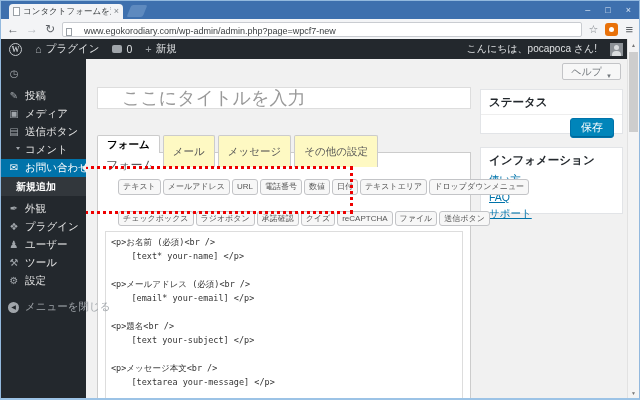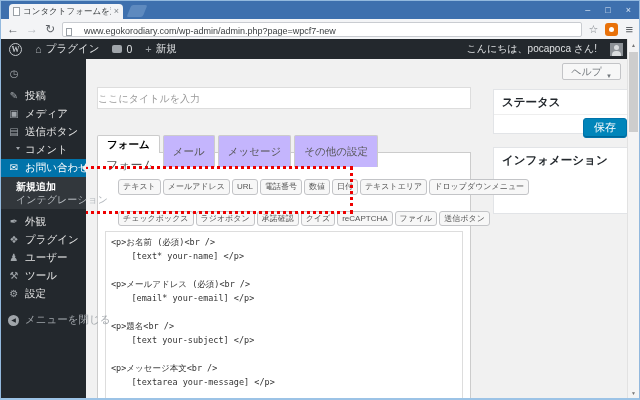--- a/index.html
+++ b/index.html
@@ -73,47 +73,47 @@
   .collapse .circ { width:11px; height:11px; border-radius:50%; background:#a0a5aa; color:#23282d;
                     font-size:6px; display:flex; align-items:center; justify-content:center; flex:0 0 auto; }
 
   
   .h1 { position:absolute; left:96px; top:22px; font-size:17px; font-weight:400; color:#23282d; }
   .help-btn { position:absolute; right:18px; top:24px; height:17px; padding:0 8px;
               background:#f7f7f7; border:1px solid #c3c4c7; border-radius:2px;
               display:flex; align-items:flex-end; gap:4px; font-size:10px; color:#72777c; }
   .help-caret { font-size:6px; color:#72777c; }
   .title-input { position:absolute; left:96px; top:48px; width:374px; height:22px;
-                 border:1px solid #ddd; background:#fff; padding:0 0; font-size:10px;
+                 border:1px solid #ddd; background:#fff; padding:0 24px; font-size:18px;
                  color:#333; font-family:inherit; }
   .title-input::placeholder { color:#999; opacity:1; }
 
   .tabs { position:absolute; left:96px; top:96px; display:flex; gap:3px; z-index:3; }
   .tabbtn { height:32px; padding:0 9px; display:flex; align-items:center; font-size:10.5px;
-            color:#555; background:#c4b5fd; border:1px solid #ccc; border-bottom:none;
+            color:#555; background:#fef9c3; border:1px solid #ccc; border-bottom:none;
             border-radius:2px 2px 0 0; white-space:nowrap; }
   .tabbtn.active { background:#fff; color:#000; font-weight:bold; height:18px; margin-bottom:-1px; }
 
   .panel { position:absolute; left:96px; top:113px; width:374px; bottom:-5px;
            background:#fff; border:1px solid #ccc; z-index:2; }
   .sec-h { margin:4px 0 0 8px; font-size:12px; color:#555; font-weight:400; }
   .tag-row { margin:5px 0 0 8px; display:flex; flex-wrap:nowrap;padding-left:12px; }
   .tag-row.r2 { margin-top:16px; }
   .tagbtn { font-size:8px; color:#555; background:#f7f7f7; border:1px solid #c3c4c7;
             border-radius:3px; padding:2px 4px; margin-right:2px; white-space:nowrap; line-height:1.2; }
   .code { display:block; margin:5px 7px 0 7px; width:calc(100% - 14px); height:190px;
           border:1px solid #ddd; background:#fff; resize:none; overflow:hidden;
           font-family:"DejaVu Sans Mono","Liberation Mono",monospace; font-size:8.5px;
           line-height:1.65; color:#333; padding:3px 5px; }
 
   .annotation { position:absolute; left:5px; top:127px; width:347px; height:48px;
                 border:3px dotted #ee0000; z-index:4; pointer-events:none; }
 
   
-  .postbox { position:absolute; background:#fff; border:1px solid #e2e4e7; width:143px; left:492px; }
+  .postbox { position:absolute; background:#fff; border:1px solid #e2e4e7; width:143px; left:479px; }
   .postbox .pb-title { padding:5px 8px 4px 8px; font-size:11.5px; font-weight:bold; color:#23282d; }
   .status-box { top:50px; height:45px; }
   .status-body { border-top:1px solid #eee; position:relative; height:22px; }
   .save-btn { position:absolute; right:8px; top:3px; background:#0085ba; border:1px solid #0073aa;
               box-shadow:inset 0 -1px 0 #006799; color:#fff; border-radius:3px; font-size:11px;
               padding:1px 10px 2px; }
   .info-box { top:108px; height:67px; }
   .info-links { padding:1px 8px; }
   .info-links a { display:block; font-size:10.5px; color:#0073aa; text-decoration:underline;
                   margin-bottom:4px; }
@@ -199,21 +199,20 @@
       <div class="mi">
         <span class="ic"><span class="bubble" style="transform:scale(0.9)"></span></span>
         <span>コメント</span>
       </div>
       <div class="mi active">
         <span class="ic">✉</span>
         <span>お問い合わせ</span>
       </div>
       <div class="submenu">
         <div class="smi current">新規追加</div>
-        <div class="smi">インテグレーション</div>
       </div>
       <div class="sep"></div>
       <div class="mi">
         <span class="ic">✒</span>
         <span>外観</span>
       </div>
       <div class="mi">
         <span class="ic">❖</span>
         <span>プラグイン</span>
       </div>
@@ -289,20 +288,25 @@
     <div class="annotation"></div>
 
     <div class="postbox status-box">
       <div class="pb-title">ステータス</div>
       <div class="status-body">
         <button class="save-btn">保存</button>
       </div>
     </div>
     <div class="postbox info-box">
       <div class="pb-title">インフォメーション</div>
+      <div class="info-links">
+        <a href="#">使い方</a>
+        <a href="#">FAQ</a>
+        <a href="#">サポート</a>
+      </div>
     </div>
 
     <div class="scrollbar">
       <div class="sb-arrow sb-up">▲</div>
       <div class="sb-thumb"></div>
       <div class="sb-arrow sb-down">▼</div>
     </div>
 
   </div>
 </div>

